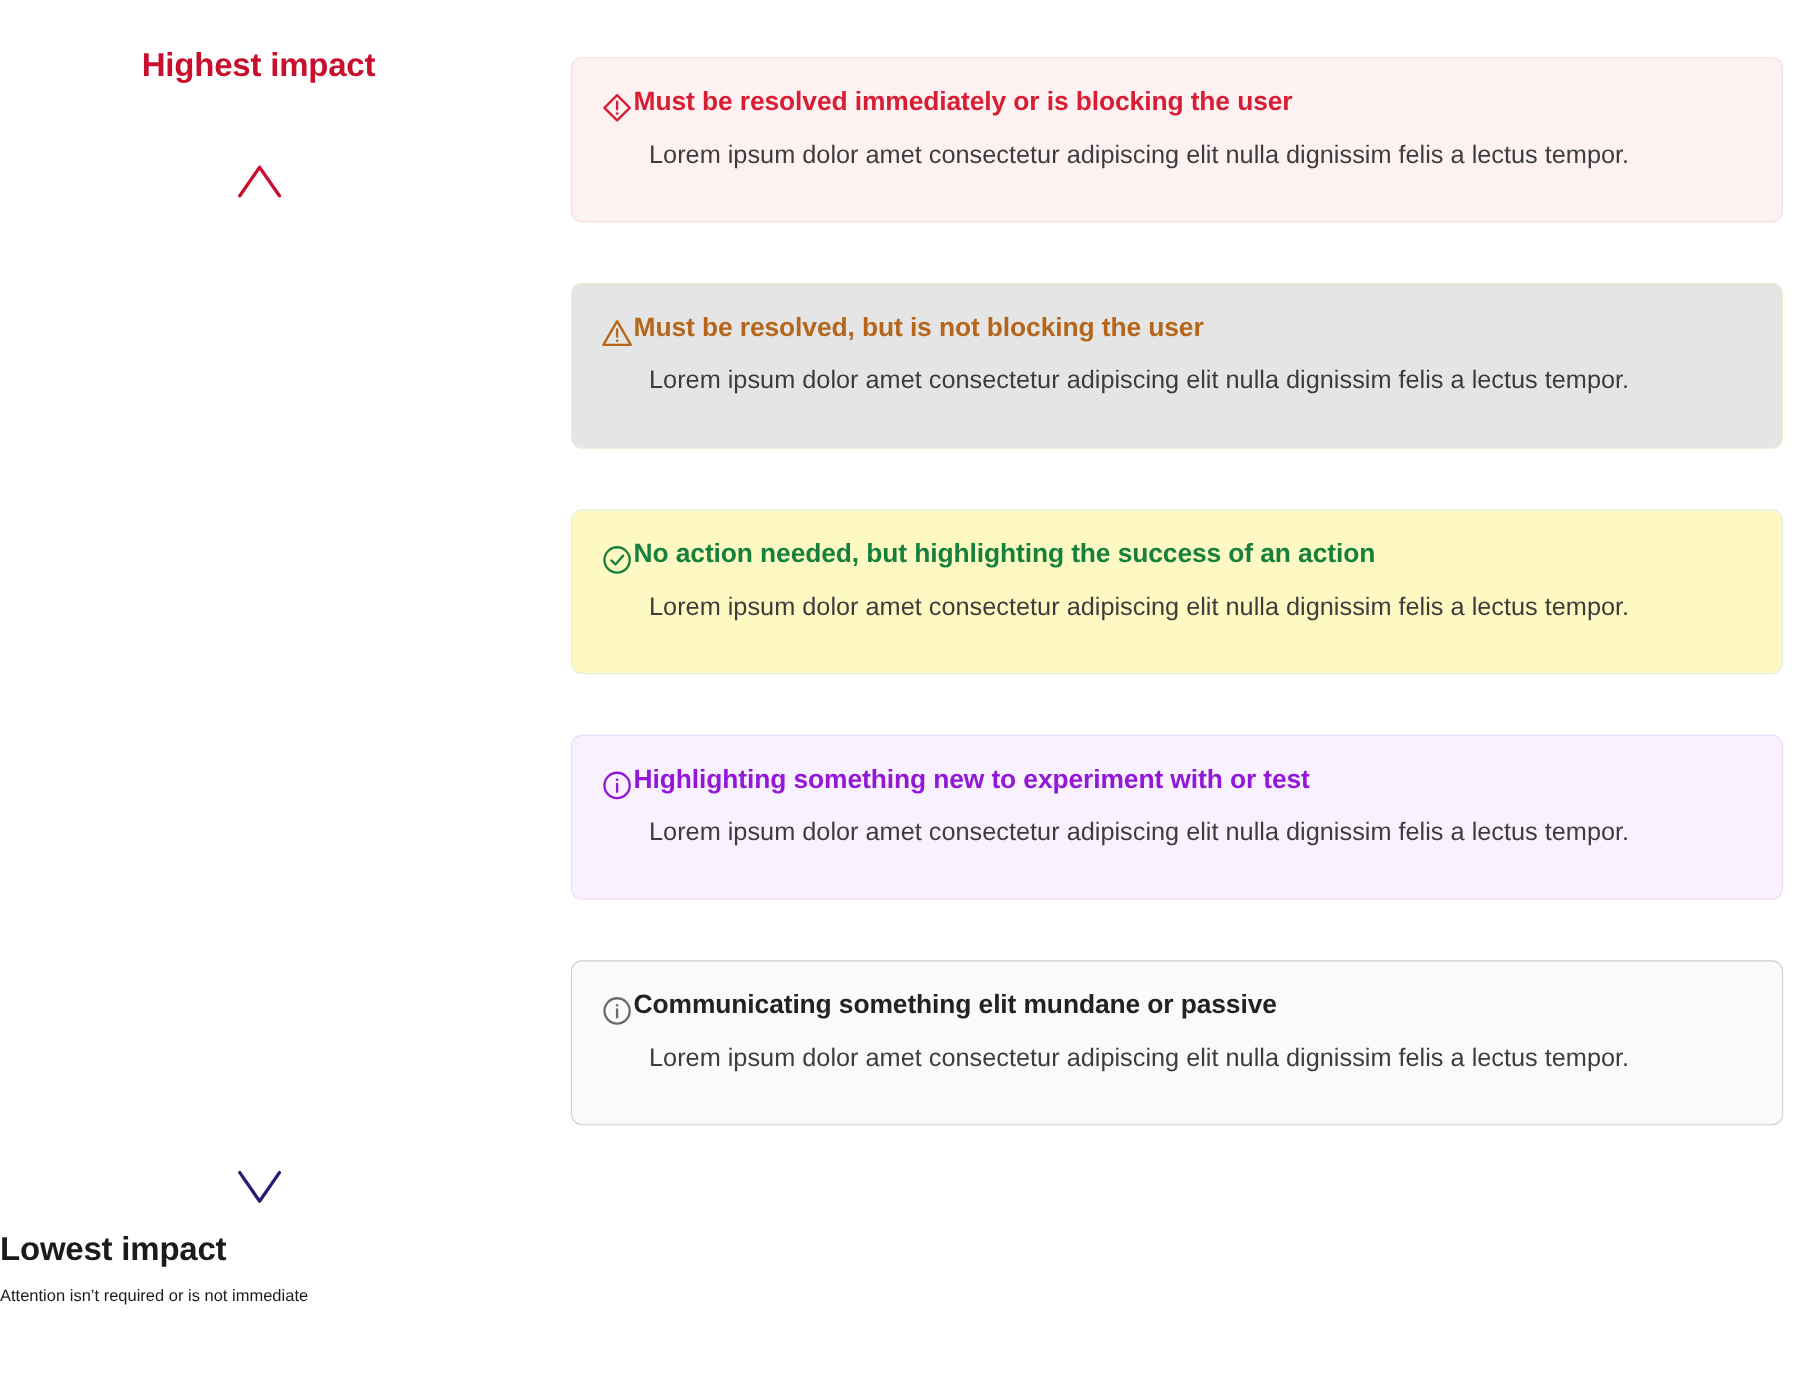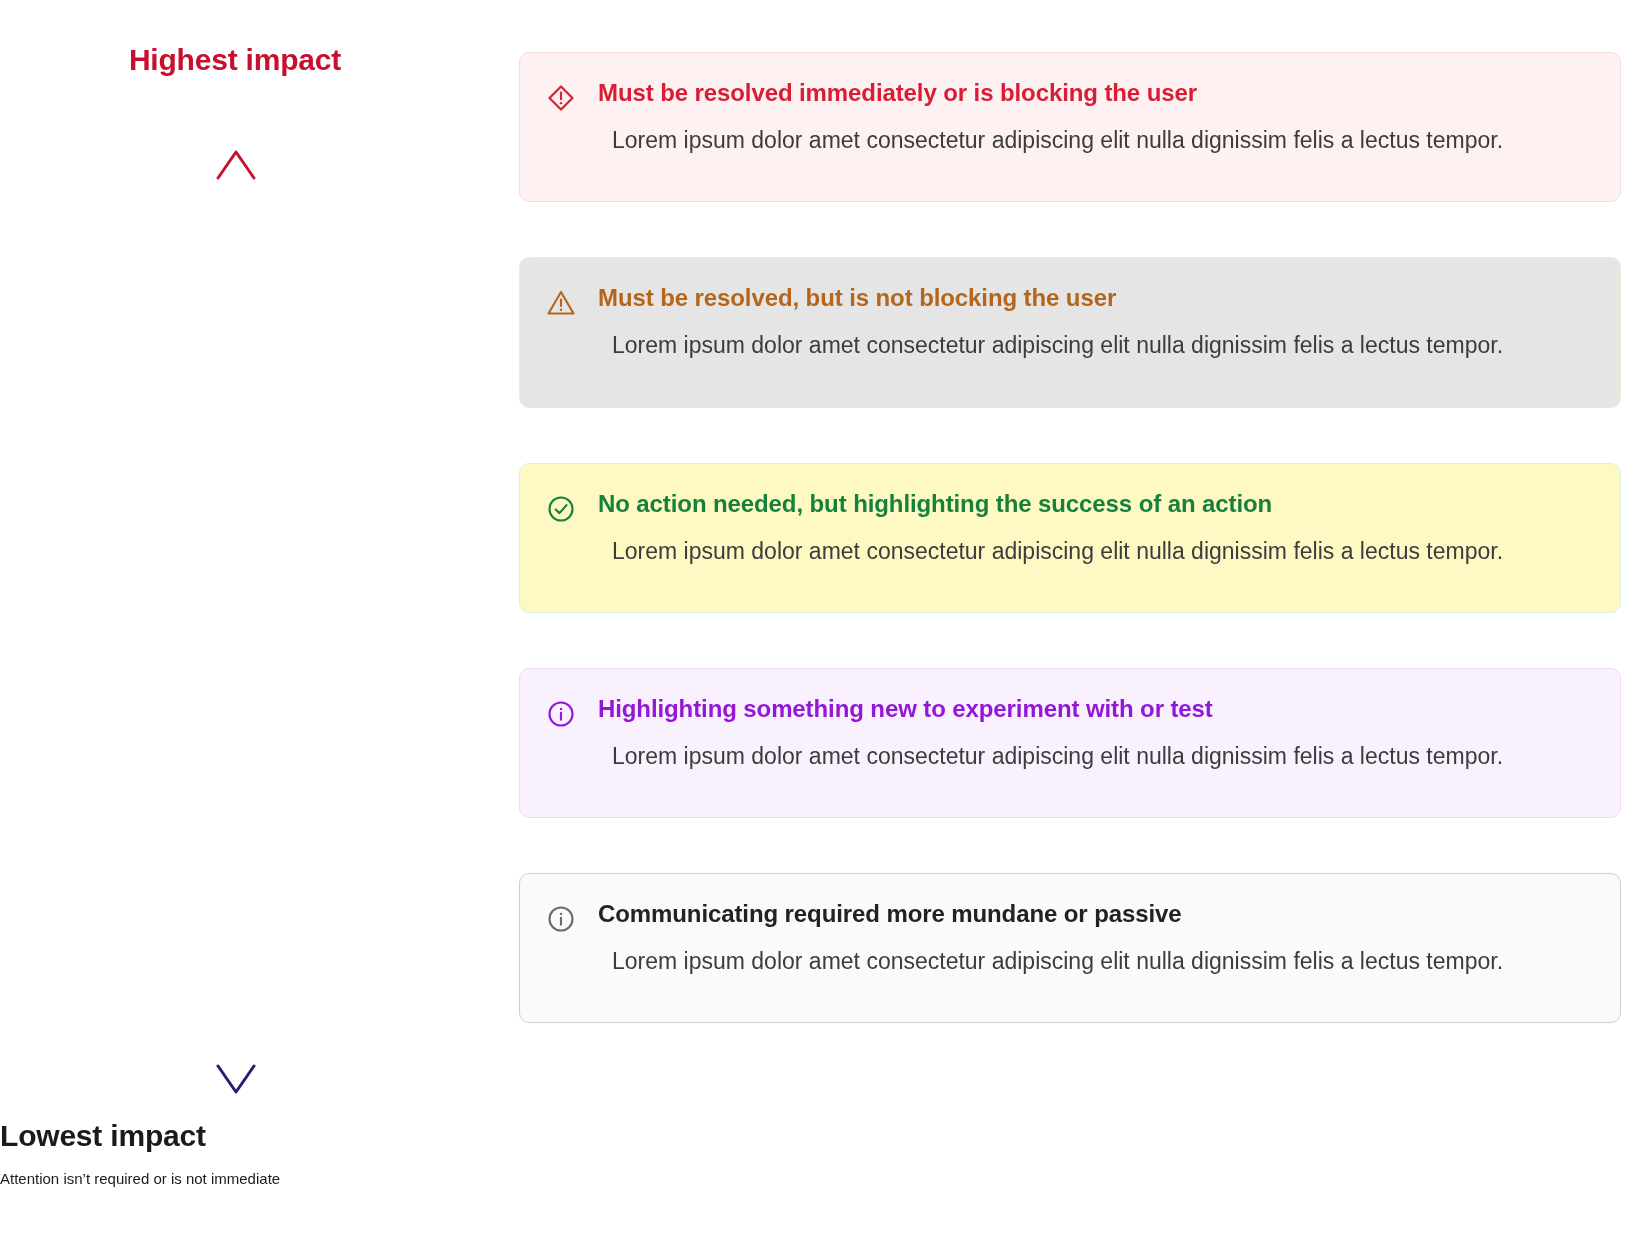--- a/index.html
+++ b/index.html
@@ -77,21 +77,20 @@
   
   #callouts {
     position: absolute;
     left: 519px;
     top: 52px;
     width: 1102px;
   }
   .callout {
     display: flex;
     align-items: flex-start;
-    gap: 22px;
     border: 1px solid transparent;
     border-radius: 10px;
     padding: 25px 18px 28px 26px;
     margin-bottom: 55px;
   }
   .callout:last-child { margin-bottom: 0; }
   .callout .ic {
     flex: 0 0 auto;
     width: 30px;
     height: 30px;
@@ -220,19 +219,19 @@
 
     <div class="callout v-neutral">
       <span class="ic">
         <svg width="30" height="30" viewBox="0 0 24 24" fill="none" stroke="#6b6b6b" stroke-width="1.7" stroke-linecap="round" stroke-linejoin="round">
           <circle cx="12" cy="12" r="9.2"></circle>
           <line x1="12" y1="11" x2="12" y2="16.6"></line>
           <circle cx="12" cy="7.9" r="0.95" fill="#6b6b6b" stroke="none"></circle>
         </svg>
       </span>
       <div class="body">
-        <p class="title">Communicating required more mundane or passive</p>
+        <p class="title">Communicating something elit mundane or passive</p>
         <p class="desc">Lorem ipsum dolor amet consectetur adipiscing elit nulla dignissim felis a lectus tempor.</p>
       </div>
     </div>
 
   </div>
 </div>
 
 </body></html>

